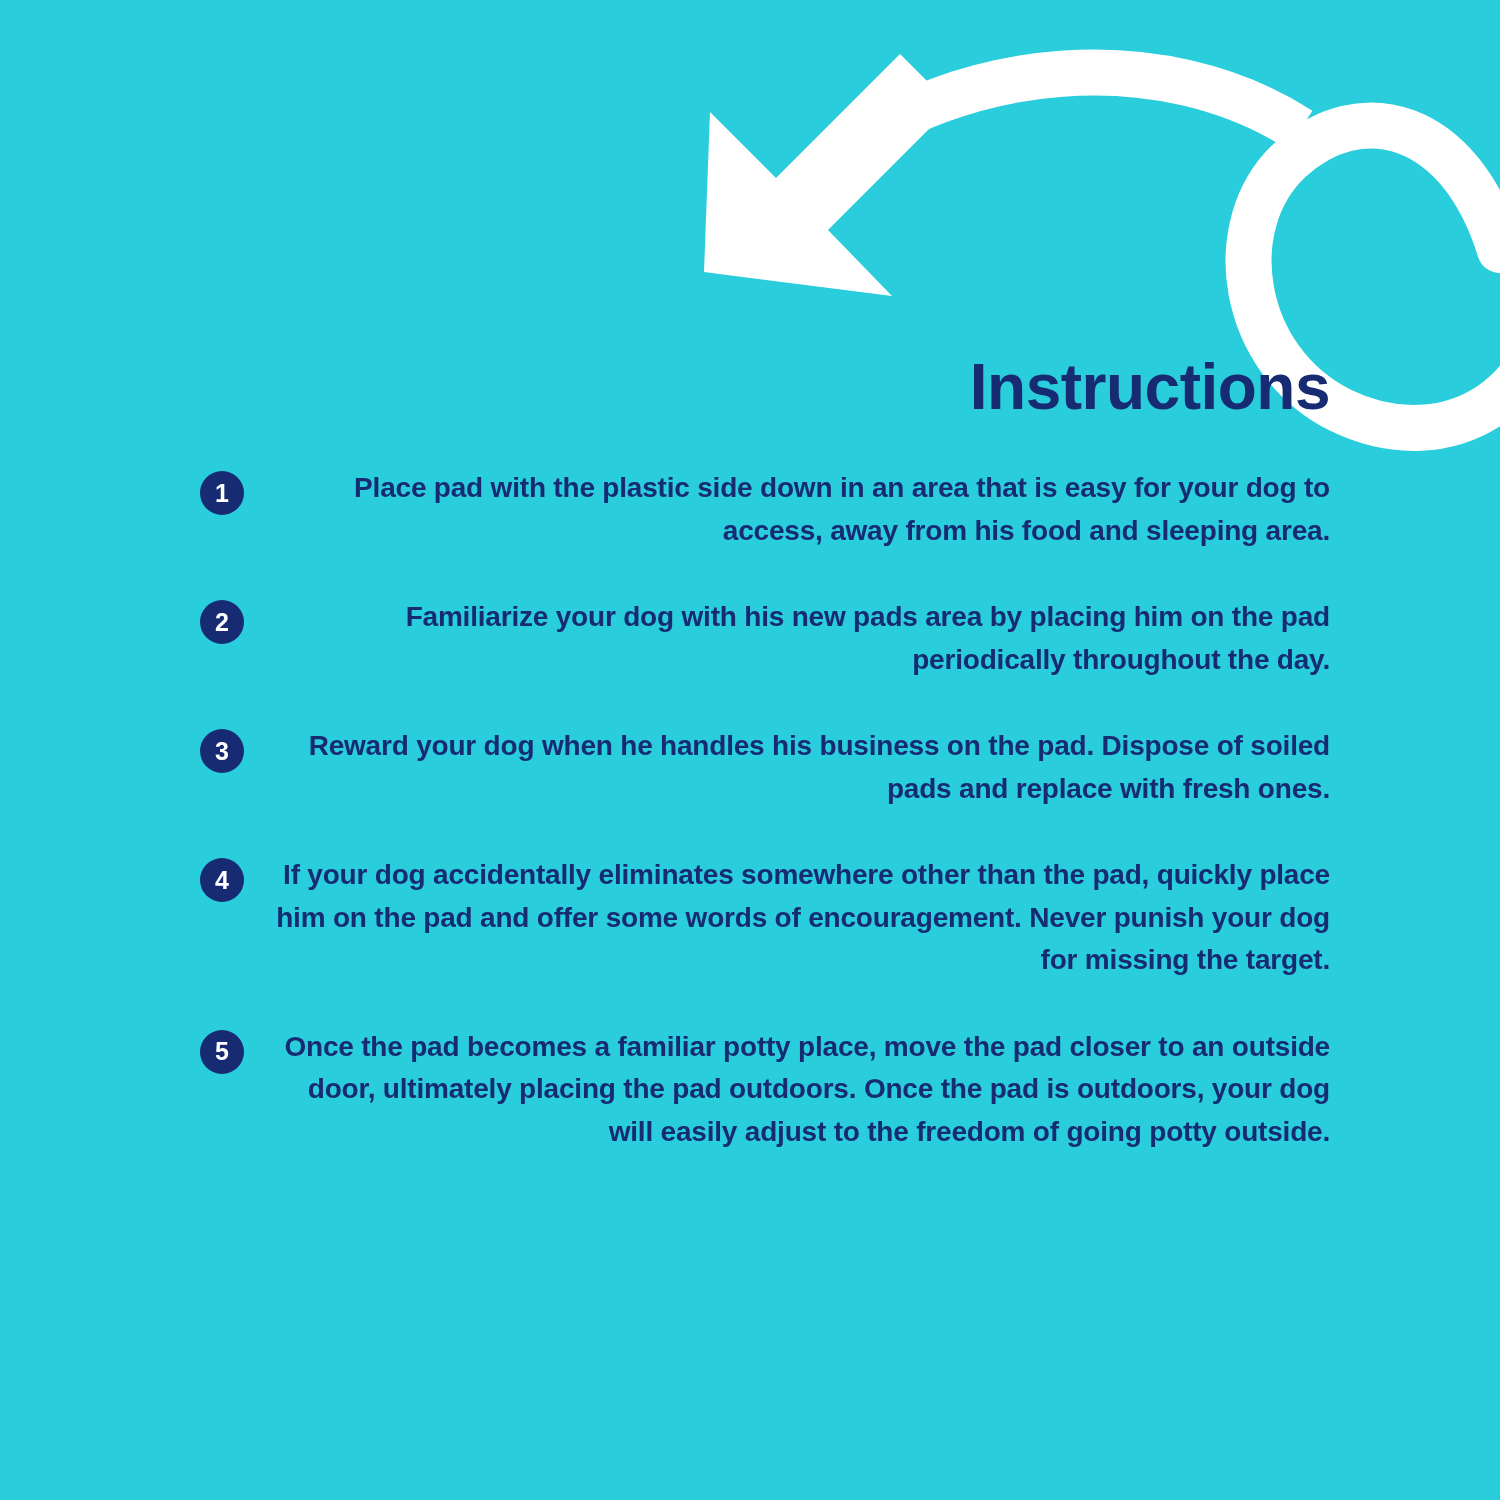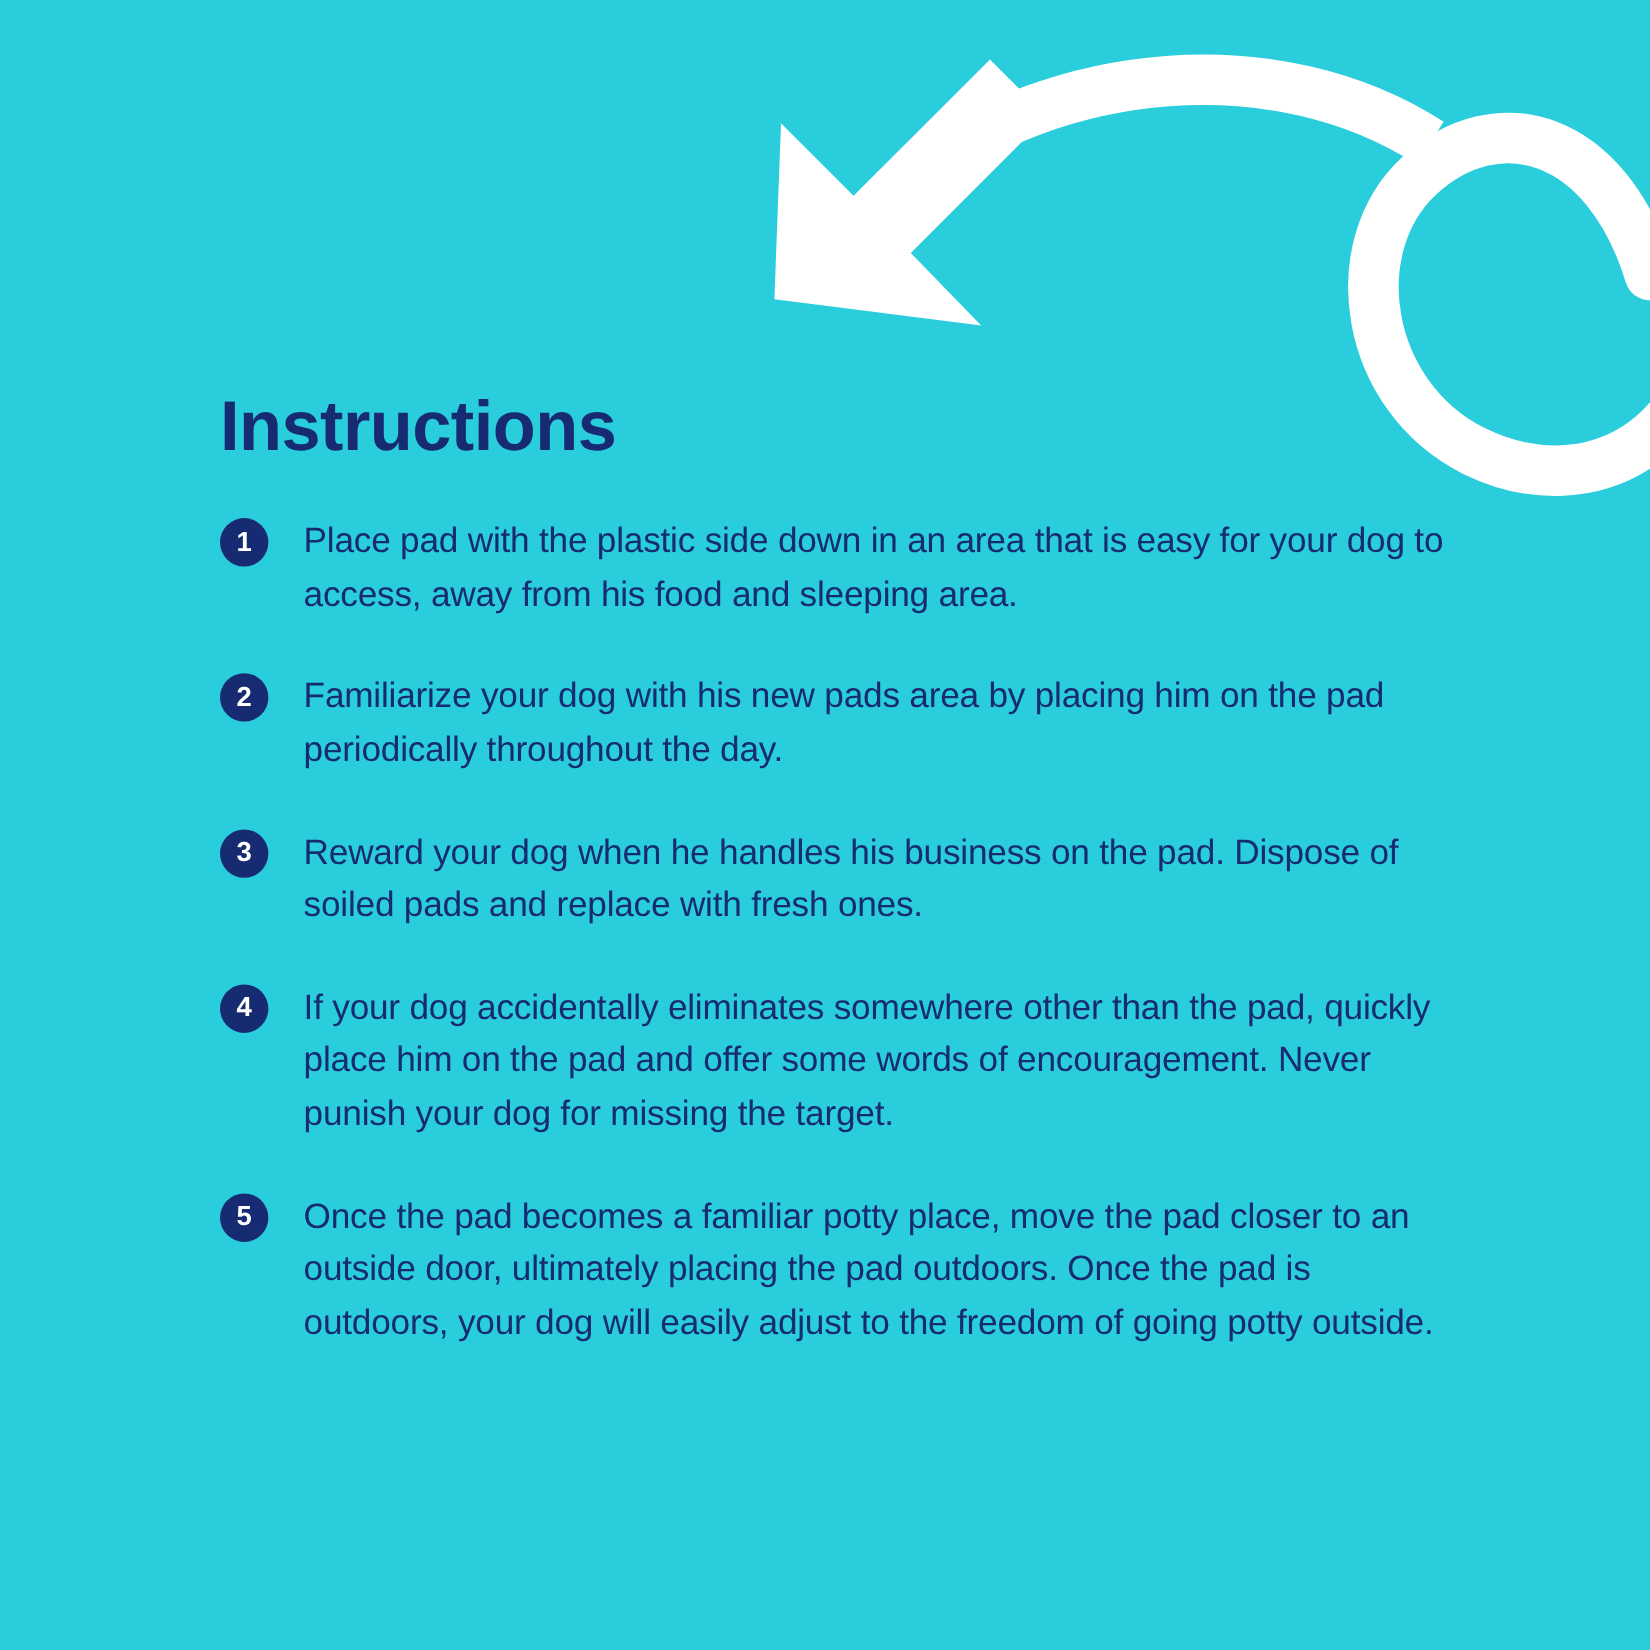--- a/index.html
+++ b/index.html
@@ -13,20 +13,21 @@
     font-family: "Liberation Sans", sans-serif;
     overflow: hidden;
   }
 
   #card {
     position: relative;
     width: 1500px;
     height: 1500px;
     background: #2ACDDC;
     overflow: hidden;
+    text-align: right;
   }
 
   
   #swoosh {
     position: absolute;
     top: 0;
     right: 0;
     width: 900px;
     height: 500px;
     pointer-events: none;
@@ -69,24 +70,24 @@
     font-weight: bold;
     display: flex;
     align-items: center;
     justify-content: center;
     margin-top: 4px;
   }
 
   .step-text {
     flex: 1 1 auto;
     margin-left: 32px;
-    font-size: 32px;
+    font-size: 28px;
     line-height: 1.52;
     color: #172B73;
-    font-weight: normal;
+    font-weight: bold;
     letter-spacing: -0.2px;
   }
 </style>
 </head>
 <body>
 
 <div id="card">
 
   <svg id="swoosh" viewBox="0 0 900 500" aria-hidden="true">
 

